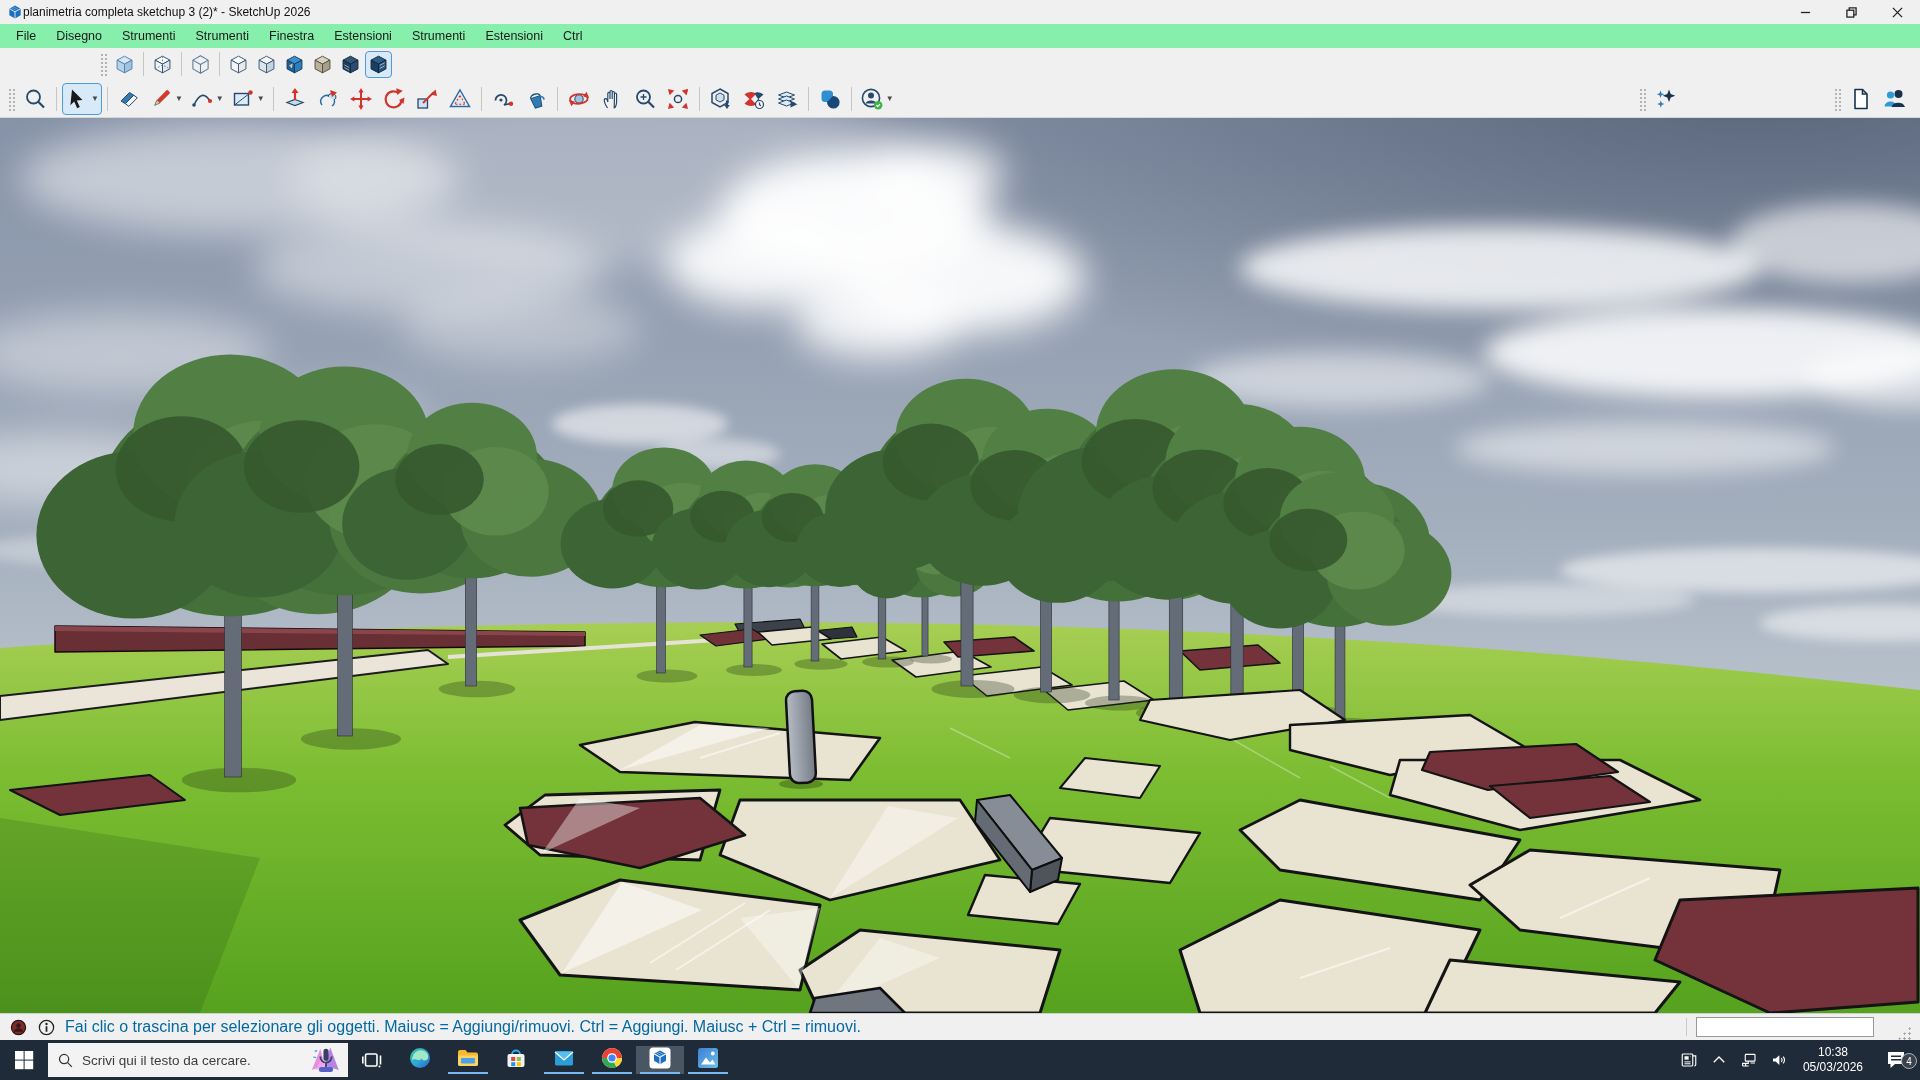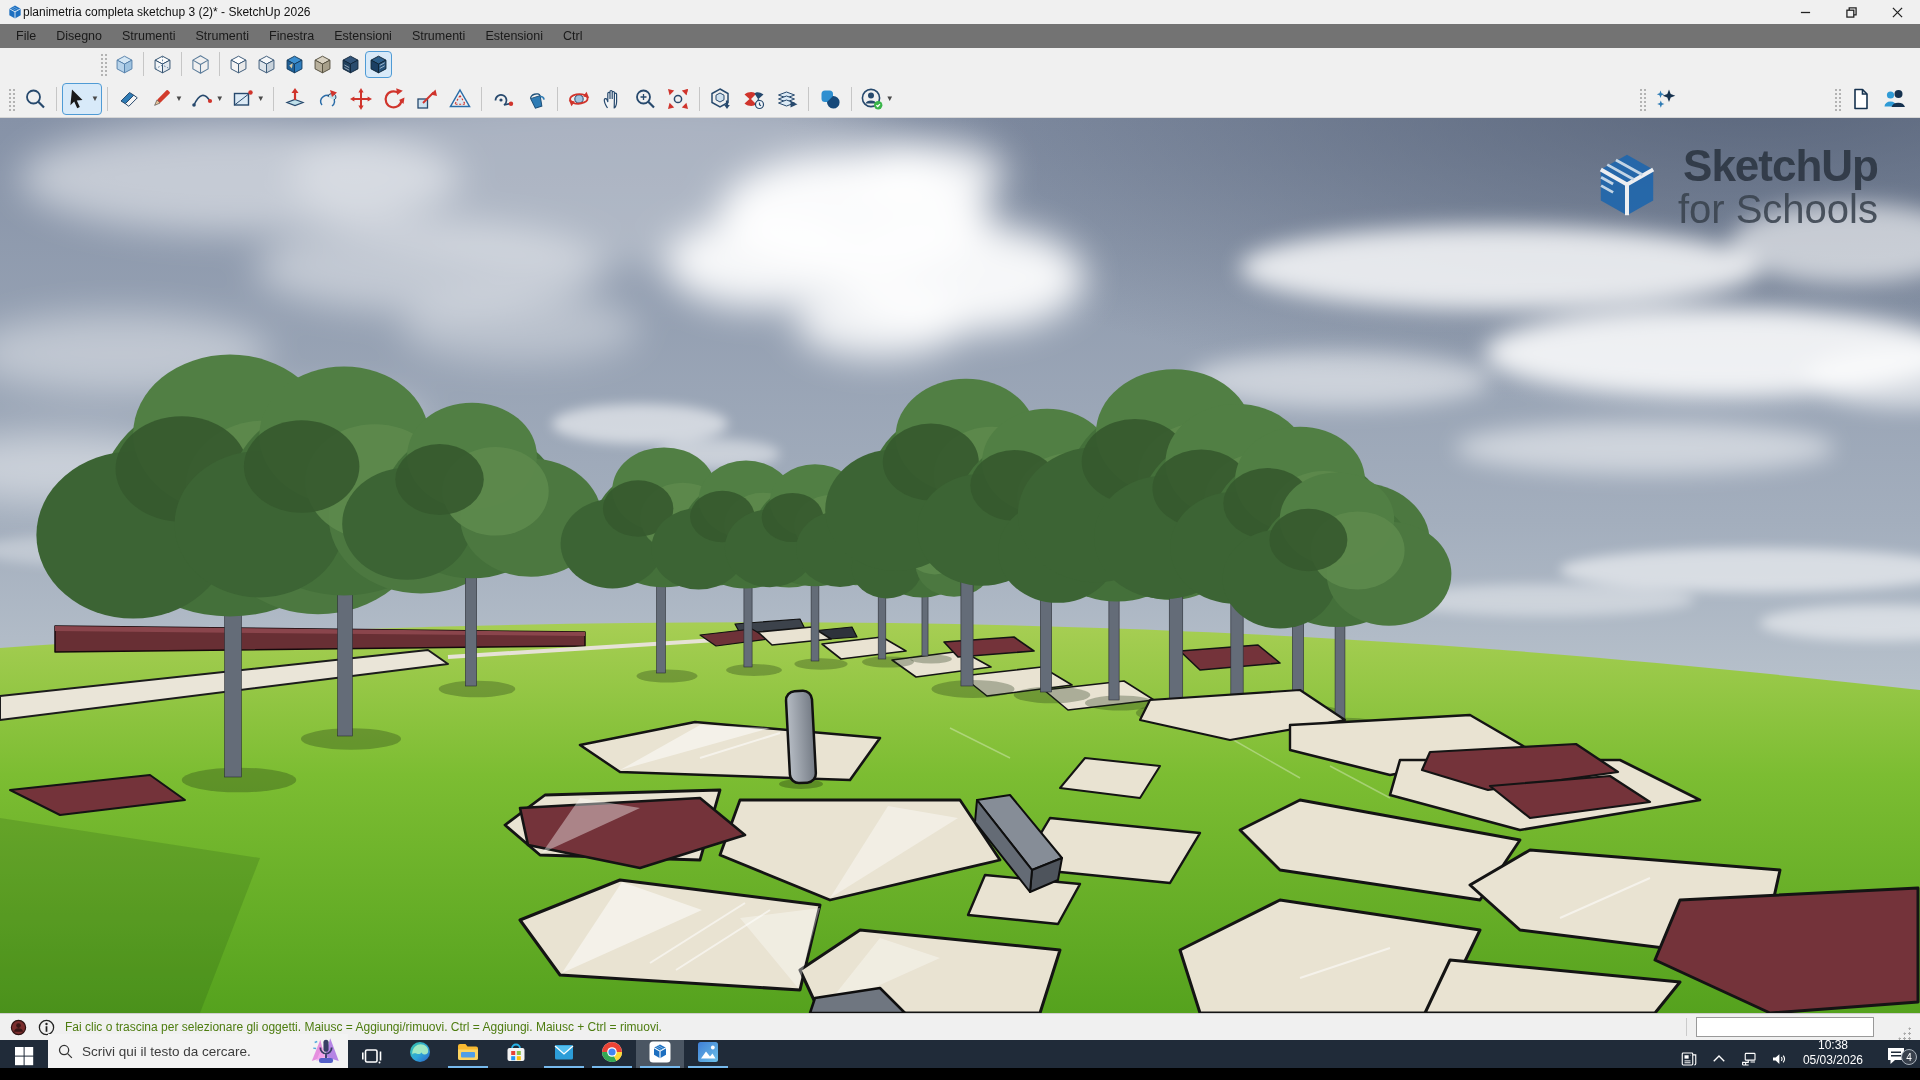--- a/index.html
+++ b/index.html
@@ -8,21 +8,21 @@
 
   
   .titlebar{height:24px;background:#f0f0f0;display:flex;align-items:center;padding-left:7px;flex:0 0 auto}
   .titlebar .tlogo{width:16px;height:16px}
   .titlebar .ttext{font-size:12px;color:#111}
   .wincontrols{margin-left:auto;display:flex;height:100%}
   .wincontrols .wbtn{width:46px;height:100%;display:flex;align-items:center;justify-content:center;background:transparent;border:none;cursor:default}
   .wincontrols svg{width:11px;height:11px;stroke:#222;stroke-width:1.4;fill:none}
 
   
-  .menubar{height:24px;background:#737373;display:flex;align-items:center;padding-left:6px;flex:0 0 auto}
+  .menubar{height:24px;background:#86efac;display:flex;align-items:center;padding-left:6px;flex:0 0 auto}
   .mitem{font-size:12.5px;color:#1a1a1a;padding:3px 10px;border-radius:2px}
 
   
   .trow1{height:32px;background:#f0f0f0;display:flex;align-items:center;flex:0 0 auto}
   .trow2{height:38px;background:#f0f0f0;display:flex;align-items:center;border-bottom:1px solid #d6d6d6;padding:0 4px;flex:0 0 auto}
   .tgroup{display:flex;align-items:center;gap:1px}
   .grip{width:8px;height:24px;margin:0 3px;background-image:radial-gradient(#b3b3b3 1px,transparent 1.1px);background-size:4px 4px;background-position:1px 1px}
   .tsep{width:1px;height:24px;background:#c6c6c6;margin:0 4px}
   .tbtn{height:32px;min-width:32px;padding:0 2px;display:flex;align-items:center;justify-content:center;border:1px solid transparent;border-radius:4px}
   .tbtn svg{width:24px;height:24px}
@@ -38,27 +38,27 @@
   #scene,#scene svg{position:absolute;inset:0;display:block}
   .watermark{position:absolute;top:26px;right:42px;display:flex;align-items:flex-start;gap:14px;opacity:.88}
   .watermark .wlogo{width:74px;height:74px;margin-top:4px}
   .wm-text{display:flex;flex-direction:column;align-items:flex-end;line-height:1.02}
   .wm-brand{font-size:44px;font-weight:bold;color:#2c3541;letter-spacing:-1px}
   .wm-suffix{font-size:40px;font-weight:300;color:#39424e;letter-spacing:0}
 
   
   .statusbar{height:27px;background:#f0f0f0;border-top:1px solid #cfcfcf;display:flex;align-items:center;gap:9px;padding:0 9px;flex:0 0 auto}
   .statusbar .sicon{width:19px;height:19px;flex:0 0 auto}
-  .smsg{font-size:12px;color:#4d7c0f;white-space:nowrap}
+  .smsg{font-size:16px;color:#0369a1;white-space:nowrap}
   .sdiv{width:1px;height:18px;background:#cbcbcb;margin-left:auto}
   .measure{width:178px;height:20px;border:1px solid #999;background:#fff;margin-right:14px;font-size:12px;padding:0 5px;outline:none}
   .sgrip{width:14px;height:14px;align-self:flex-end;background-image:radial-gradient(#a9a9a9 1px,transparent 1.1px);background-size:5px 5px;clip-path:polygon(100% 0,100% 100%,0 100%)}
 
   
-  .taskbar{height:28px;background:#202b39;display:flex;align-items:flex-end;color:#fff;flex:0 0 auto}
+  .taskbar{height:40px;background:#202b39;display:flex;align-items:center;color:#fff;flex:0 0 auto}
   .tb-cell{width:48px;display:flex;align-items:center;justify-content:center;position:relative}
   .tb-cell svg{width:24px;height:24px}
   .tb-cell.small{width:30px}
   .tb-cell.small svg{width:18px;height:18px}
   .tb-cell.running::after{content:"";position:absolute;left:4px;right:4px;bottom:0;height:2.5px;background:#76b9ed}
   .tb-cell.active{background:#4b5observ663}
   .tb-cell.active{background:#4b5663}
   .searchbox{width:300px;background:#f3f3f3;display:flex;align-items:center;position:relative;padding-left:34px}
   .searchbox .mag{position:absolute;left:9px;width:17px;height:17px}
   .searchbox input{flex:1;border:none;background:transparent;font-size:13.5px;color:#222;outline:none;height:100%}
@@ -676,31 +676,20 @@
           <ellipse cx="801" cy="666" rx="22" ry="5" fill="rgba(0,0,0,.25)"></ellipse>
           <g transform="rotate(-3 800 620)">
             <rect x="788" y="573" width="26" height="92" rx="9" fill="url(#pillarG)" stroke="#111" stroke-width="2.5"></rect>
           </g>
           <polygon points="977,682 1010,677 1062,740 1032,752" fill="#868d97" stroke="#0e0e0e" stroke-width="2" stroke-linejoin="round"></polygon>
           <polygon points="1032,752 1062,740 1058,762 1030,774" fill="#4e545c" stroke="#0e0e0e" stroke-width="2" stroke-linejoin="round"></polygon>
           <polygon points="977,682 1032,752 1030,774 975,704" fill="#646b75" stroke="#0e0e0e" stroke-width="2" stroke-linejoin="round"></polygon>
           <polygon points="815,880 880,870 905,895 810,895" fill="#6f7680" stroke="#0e0e0e" stroke-width="2.5" stroke-linejoin="round"></polygon>
         </svg>
       </div>
-    <div class="watermark">
-      <svg class="wlogo" viewBox="0 0 24 24">
-          <path d="M12,2.2 20.5,7 V17 L12,21.8 3.5,17 V7 Z" fill="#1d66ad"></path>
-          <path d="M3.5,7 12,11.8 20.5,7 M12,11.8 V21.8" stroke="#fff" stroke-width="1.3" fill="none"></path>
-          <path d="M5.6,5.4 14.2,10.2 M8.4,3.9 17,8.7 M3.6,9.5 7.5,11.7 M3.6,12.2 7.5,14.4" stroke="#cfe2f2" stroke-width=".9" fill="none"></path>
-        </svg>
-      <div class="wm-text">
-        <span class="wm-brand">SketchUp</span>
-        <span class="wm-suffix">for Schools</span>
-      </div>
-    </div>
   </div>
 
   <div class="statusbar">
     <svg class="sicon" viewBox="0 0 24 24">
         <circle cx="12" cy="12" r="9" fill="#7a2d2d" stroke="#2e1212" stroke-width="1.5"></circle>
         <circle cx="12" cy="9.5" r="3" fill="#3a1515"></circle>
         <path d="M6.5,17.5 a5.5,4.5 0 0 1 11,0" fill="#3a1515"></path>
       </svg>
     <svg class="sicon" viewBox="0 0 24 24">
         <circle cx="12" cy="12" r="9" fill="none" stroke="#222" stroke-width="1.6"></circle>

